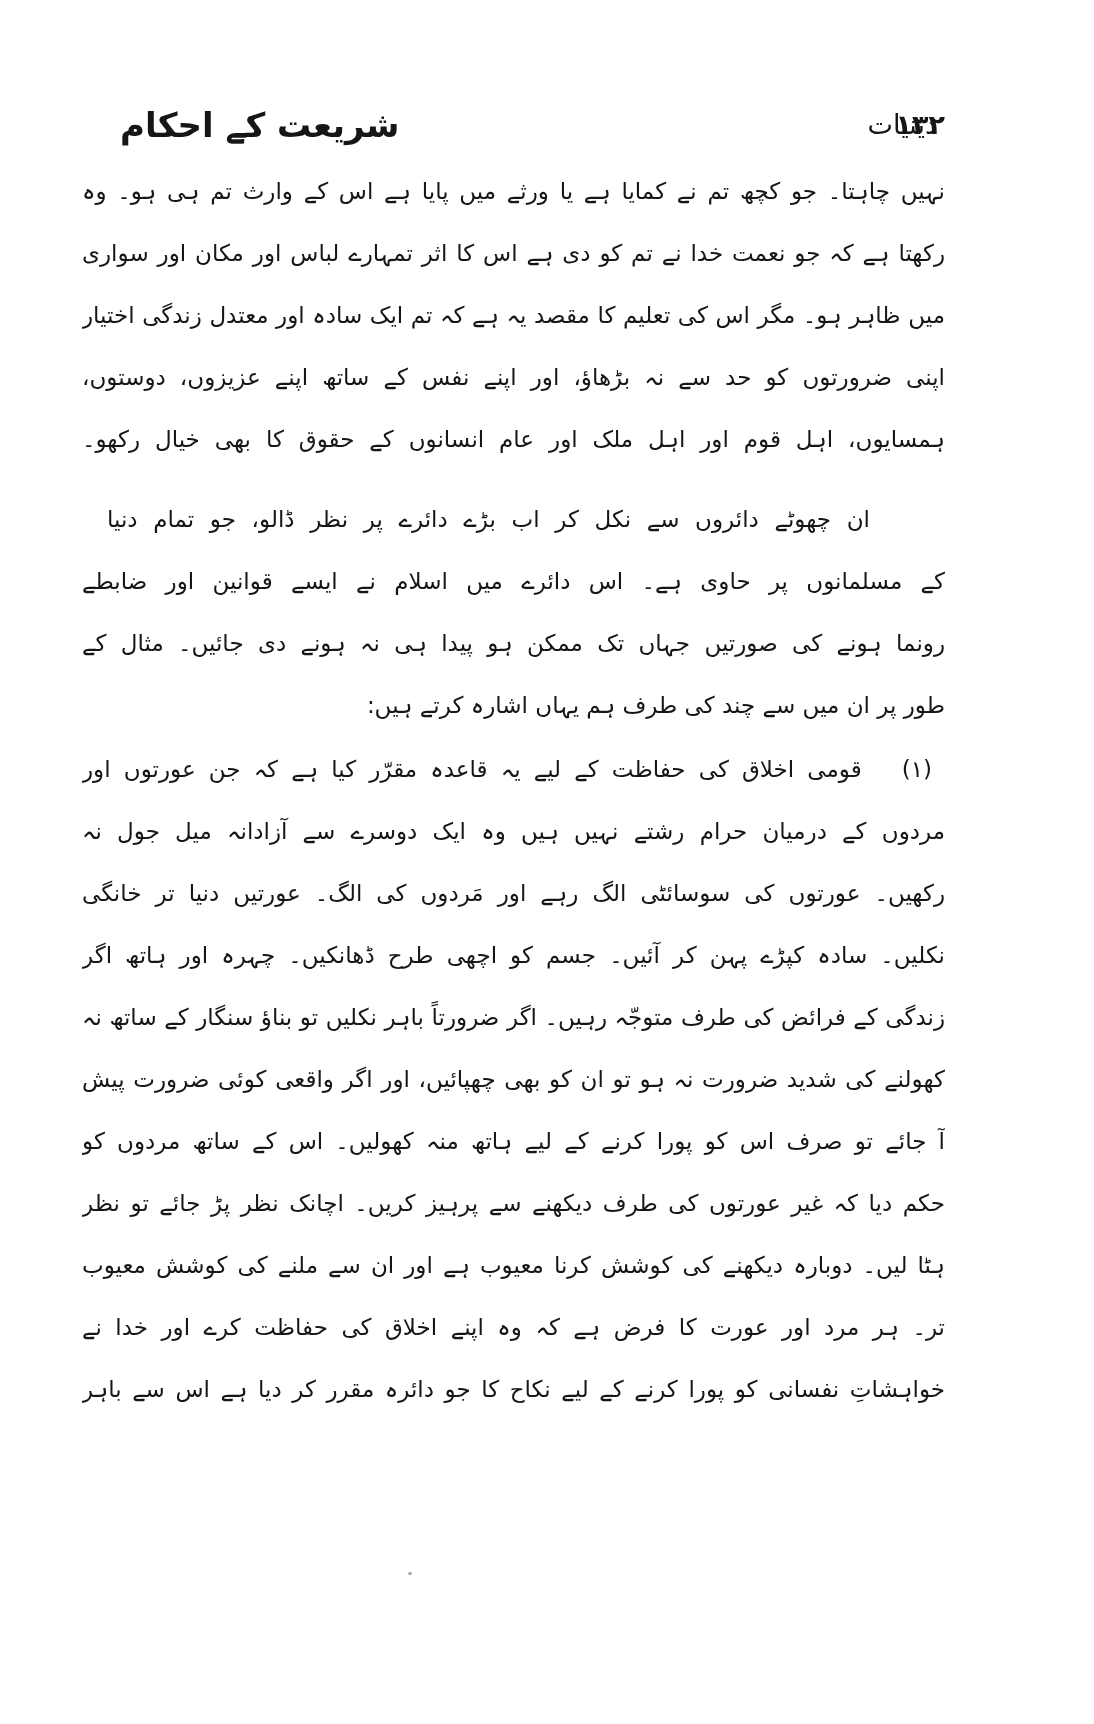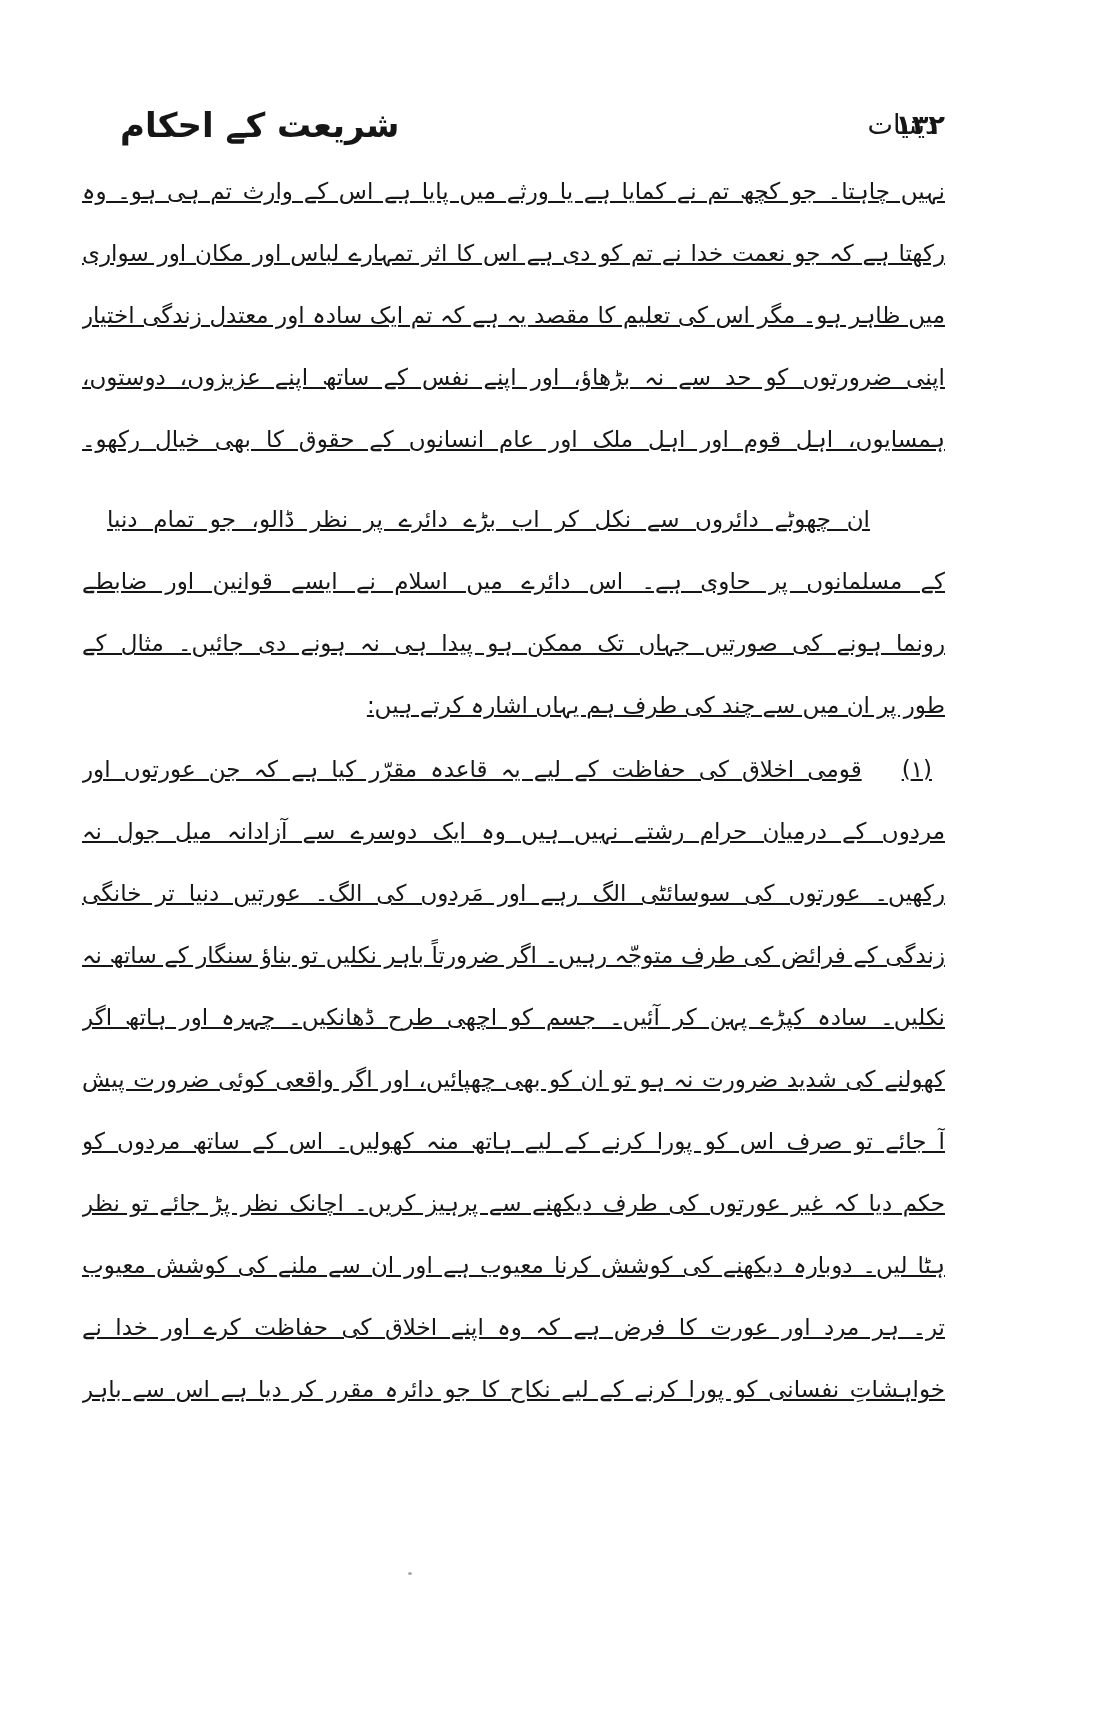--- a/index.html
+++ b/index.html
@@ -44,21 +44,20 @@
     font-weight:bold;
     line-height:54px;
     white-space:nowrap;
   }
   .body-text{
     position:absolute;
     top:160px;
     left:82px;
     width:863px;
     direction:rtl;
-    text-decoration:underline;
   }
   .paragraph{margin:0;}
   .paragraph.indented{margin-top:18px;}
   .paragraph.numbered{margin-top:2px;}
   .line{
     height:62px;
     line-height:62px;
     font-size:23px;
     text-align:justify;
     text-align-last:justify;
@@ -112,22 +111,22 @@
       <div class="paragraph indented">
         <div class="line first-indent">ان چھوٹے دائروں سے نکل کر اب بڑے دائرے پر نظر ڈالو، جو تمام دنیا</div>
         <div class="line">کے مسلمانوں پر حاوی ہے۔ اس دائرے میں اسلام نے ایسے قوانین اور ضابطے</div>
         <div class="line">رونما ہونے کی صورتیں جہاں تک ممکن ہو پیدا ہی نہ ہونے دی جائیں۔ مثال کے</div>
         <div class="line end-short">طور پر ان میں سے چند کی طرف ہم یہاں اشارہ کرتے ہیں:</div>
       </div>
       <div class="paragraph numbered">
         <div class="line numbered-first"><span class="item-number">(۱)</span><span class="num-gap"></span><span>قومی اخلاق کی حفاظت کے لیے یہ قاعدہ مقرّر کیا ہے کہ جن عورتوں اور</span></div>
         <div class="line">مردوں کے درمیان حرام رشتے نہیں ہیں وہ ایک دوسرے سے آزادانہ میل جول نہ</div>
         <div class="line">رکھیں۔ عورتوں کی سوسائٹی الگ رہے اور مَردوں کی الگ۔ عورتیں دنیا تر خانگی</div>
+        <div class="line">نکلیں۔ سادہ کپڑے پہن کر آئیں۔ جسم کو اچھی طرح ڈھانکیں۔ چہرہ اور ہاتھ اگر</div>
         <div class="line">زندگی کے فرائض کی طرف متوجّہ رہیں۔ اگر ضرورتاً باہر نکلیں تو بناؤ سنگار کے ساتھ نہ</div>
-        <div class="line">نکلیں۔ سادہ کپڑے پہن کر آئیں۔ جسم کو اچھی طرح ڈھانکیں۔ چہرہ اور ہاتھ اگر</div>
         <div class="line">کھولنے کی شدید ضرورت نہ ہو تو ان کو بھی چھپائیں، اور اگر واقعی کوئی ضرورت پیش</div>
         <div class="line">آ جائے تو صرف اس کو پورا کرنے کے لیے ہاتھ منہ کھولیں۔ اس کے ساتھ مردوں کو</div>
         <div class="line">حکم دیا کہ غیر عورتوں کی طرف دیکھنے سے پرہیز کریں۔ اچانک نظر پڑ جائے تو نظر</div>
         <div class="line">ہٹا لیں۔ دوبارہ دیکھنے کی کوشش کرنا معیوب ہے اور ان سے ملنے کی کوشش معیوب</div>
         <div class="line">تر۔ ہر مرد اور عورت کا فرض ہے کہ وہ اپنے اخلاق کی حفاظت کرے اور خدا نے</div>
         <div class="line">خواہشاتِ نفسانی کو پورا کرنے کے لیے نکاح کا جو دائرہ مقرر کر دیا ہے اس سے باہر</div>
       </div>
     </div>
 
   <div class="speck"></div>

